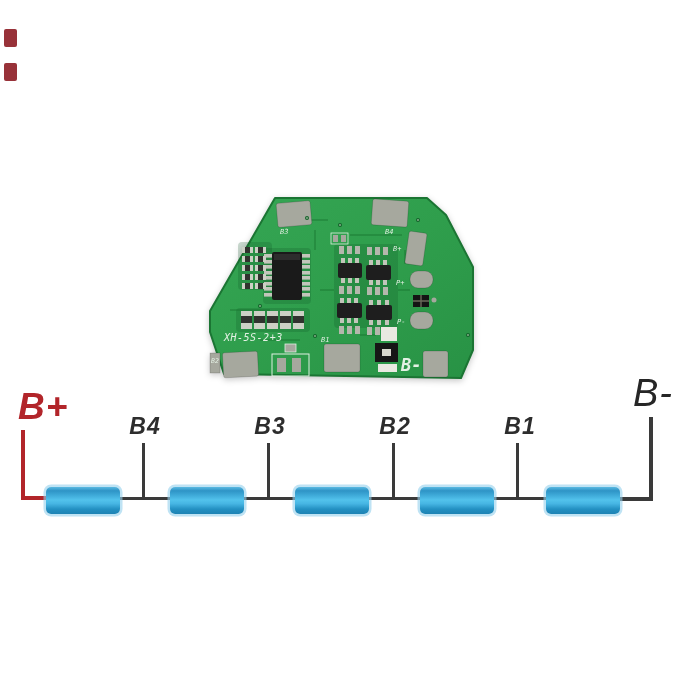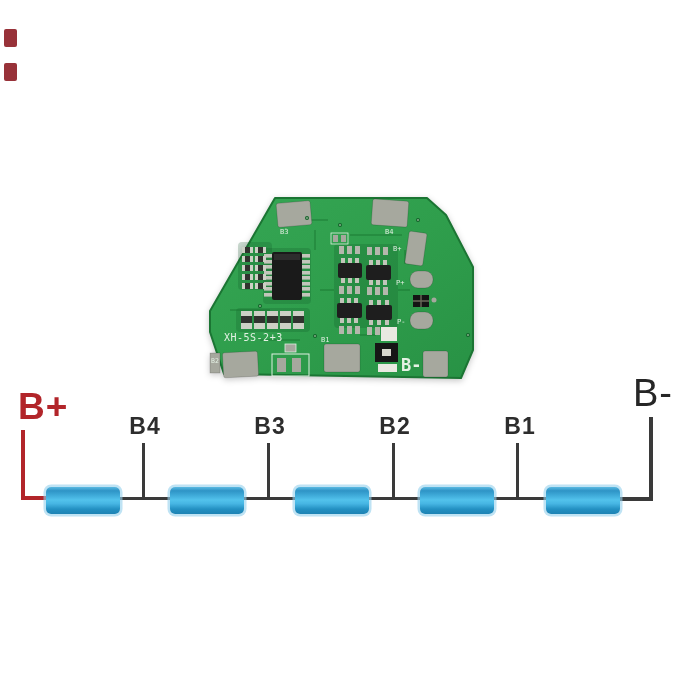--- a/index.html
+++ b/index.html
@@ -1,21 +1,21 @@
 <!DOCTYPE html>
 <html><head>
 <meta charset="utf-8">
 <style>
   html,body{margin:0;padding:0;}
   body{
     width:700px;height:700px;position:relative;overflow:hidden;
     background:#ffffff;
     font-family:"Liberation Sans", sans-serif;
   }
-  .stage{position:absolute;inset:0;width:700px;height:604px;}
+  .stage{position:absolute;inset:0;width:700px;height:604px;font-style:italic;}
 
   
   .red-mark{position:absolute;width:13px;height:18px;background:#8f2128;border-radius:2px;opacity:.92;}
   .red-mark.m1{left:4px;top:29px;}
   .red-mark.m2{left:4px;top:63px;}
 
   
   .pcb-wrap{position:absolute;left:200px;top:190px;width:290px;height:205px;}
   .pcb-wrap svg{filter:drop-shadow(0 2px 3px rgba(0,0,0,.22));}
 

